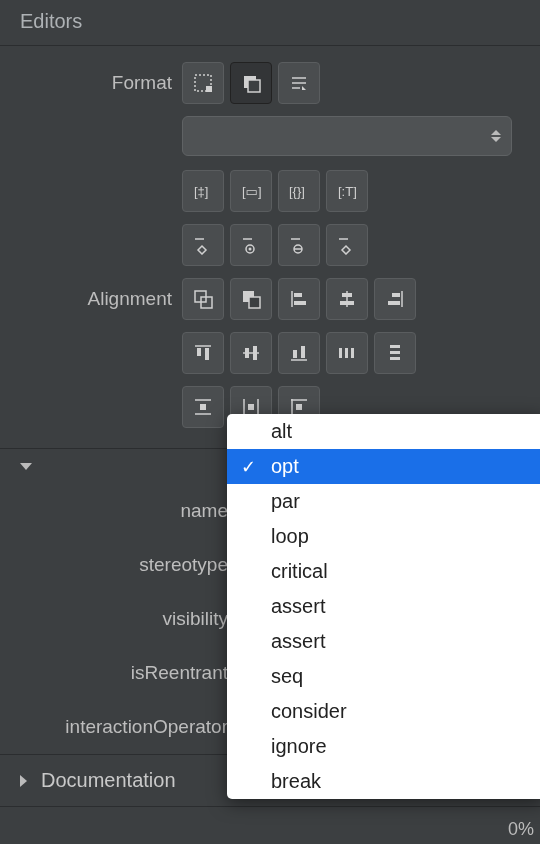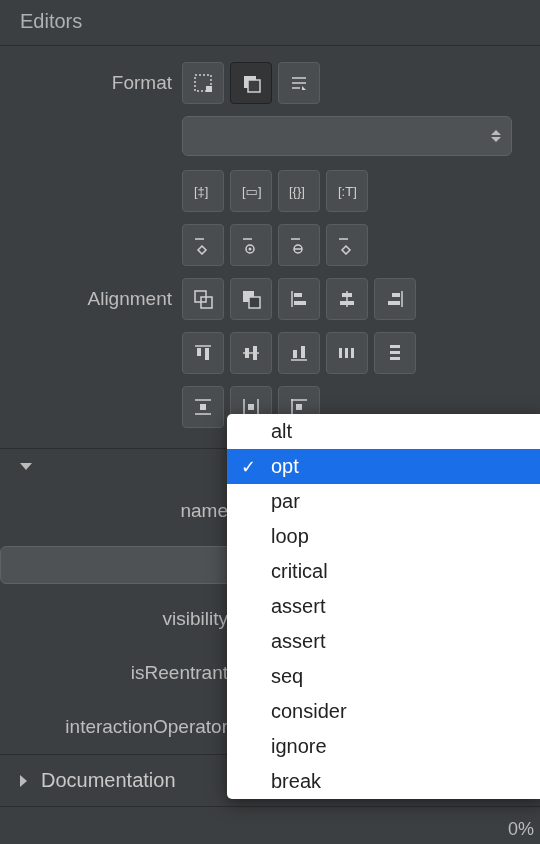--- a/index.html
+++ b/index.html
@@ -371,20 +371,21 @@
 
 <div class="section">
   <div class="section-header">
     <span class="tri-down-big"></span>
   </div>
   <div class="prop-row">
     <div class="prop-label">name</div>
     <div class="prop-field"></div>
   </div>
   <div class="prop-row">
+    <div class="prop-label">stereotype</div>
     <div class="prop-field"></div>
   </div>
   <div class="prop-row">
     <div class="prop-label">visibility</div>
     <div class="prop-field"></div>
   </div>
   <div class="prop-row">
     <div class="prop-label">isReentrant</div>
     <div class="prop-field" style="background:transparent;border:none;"></div>
   </div>

